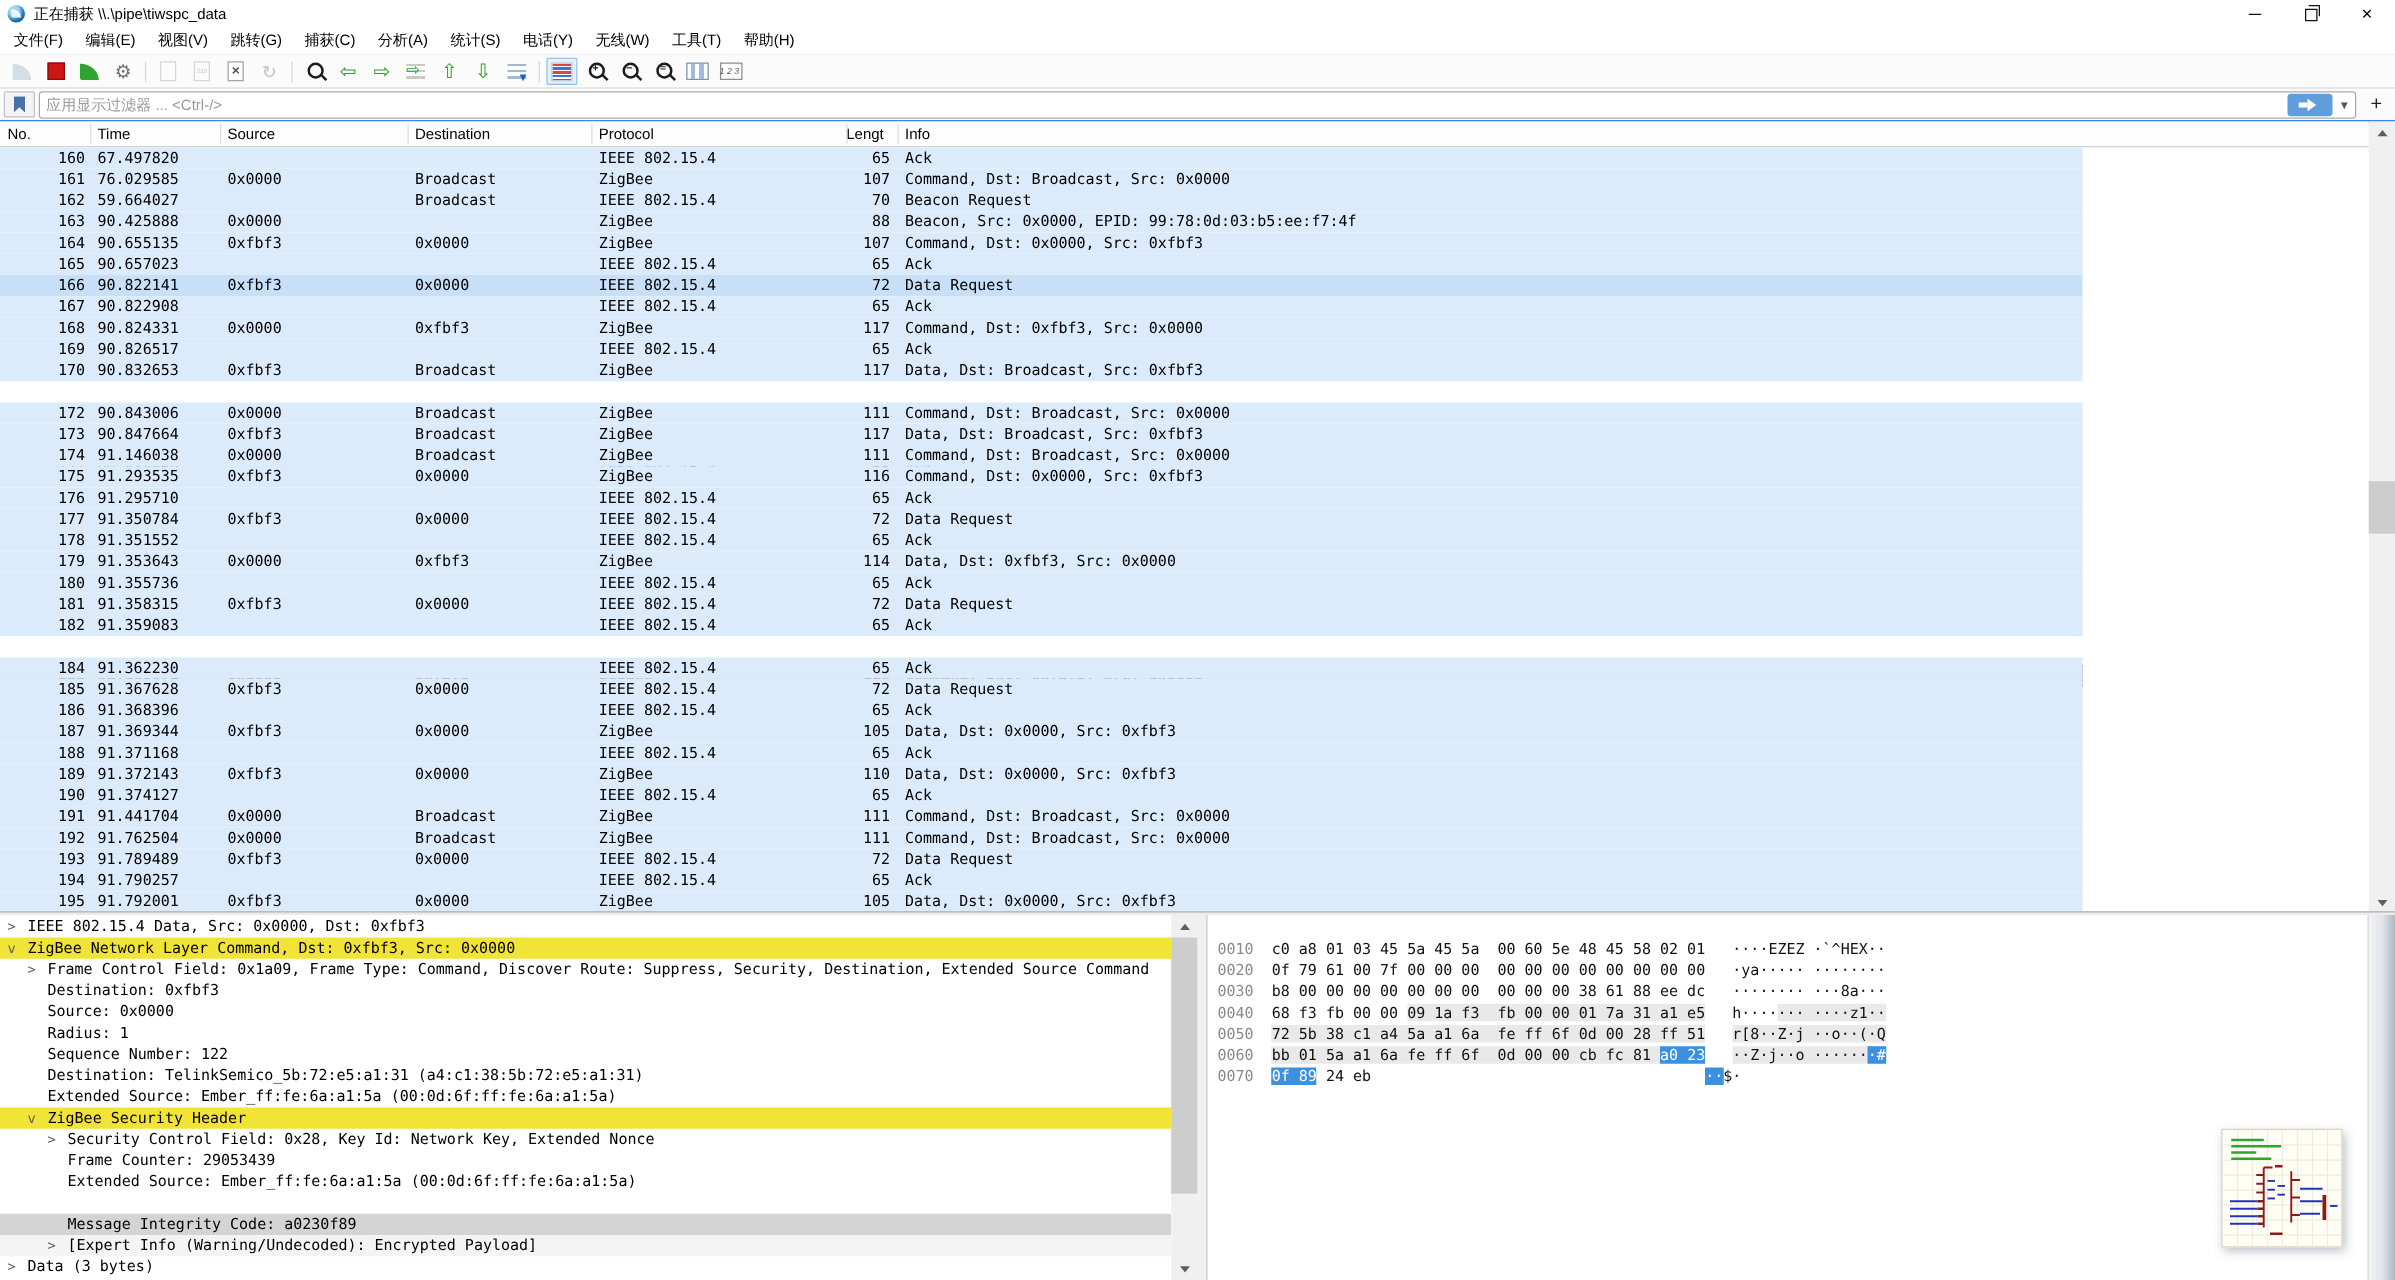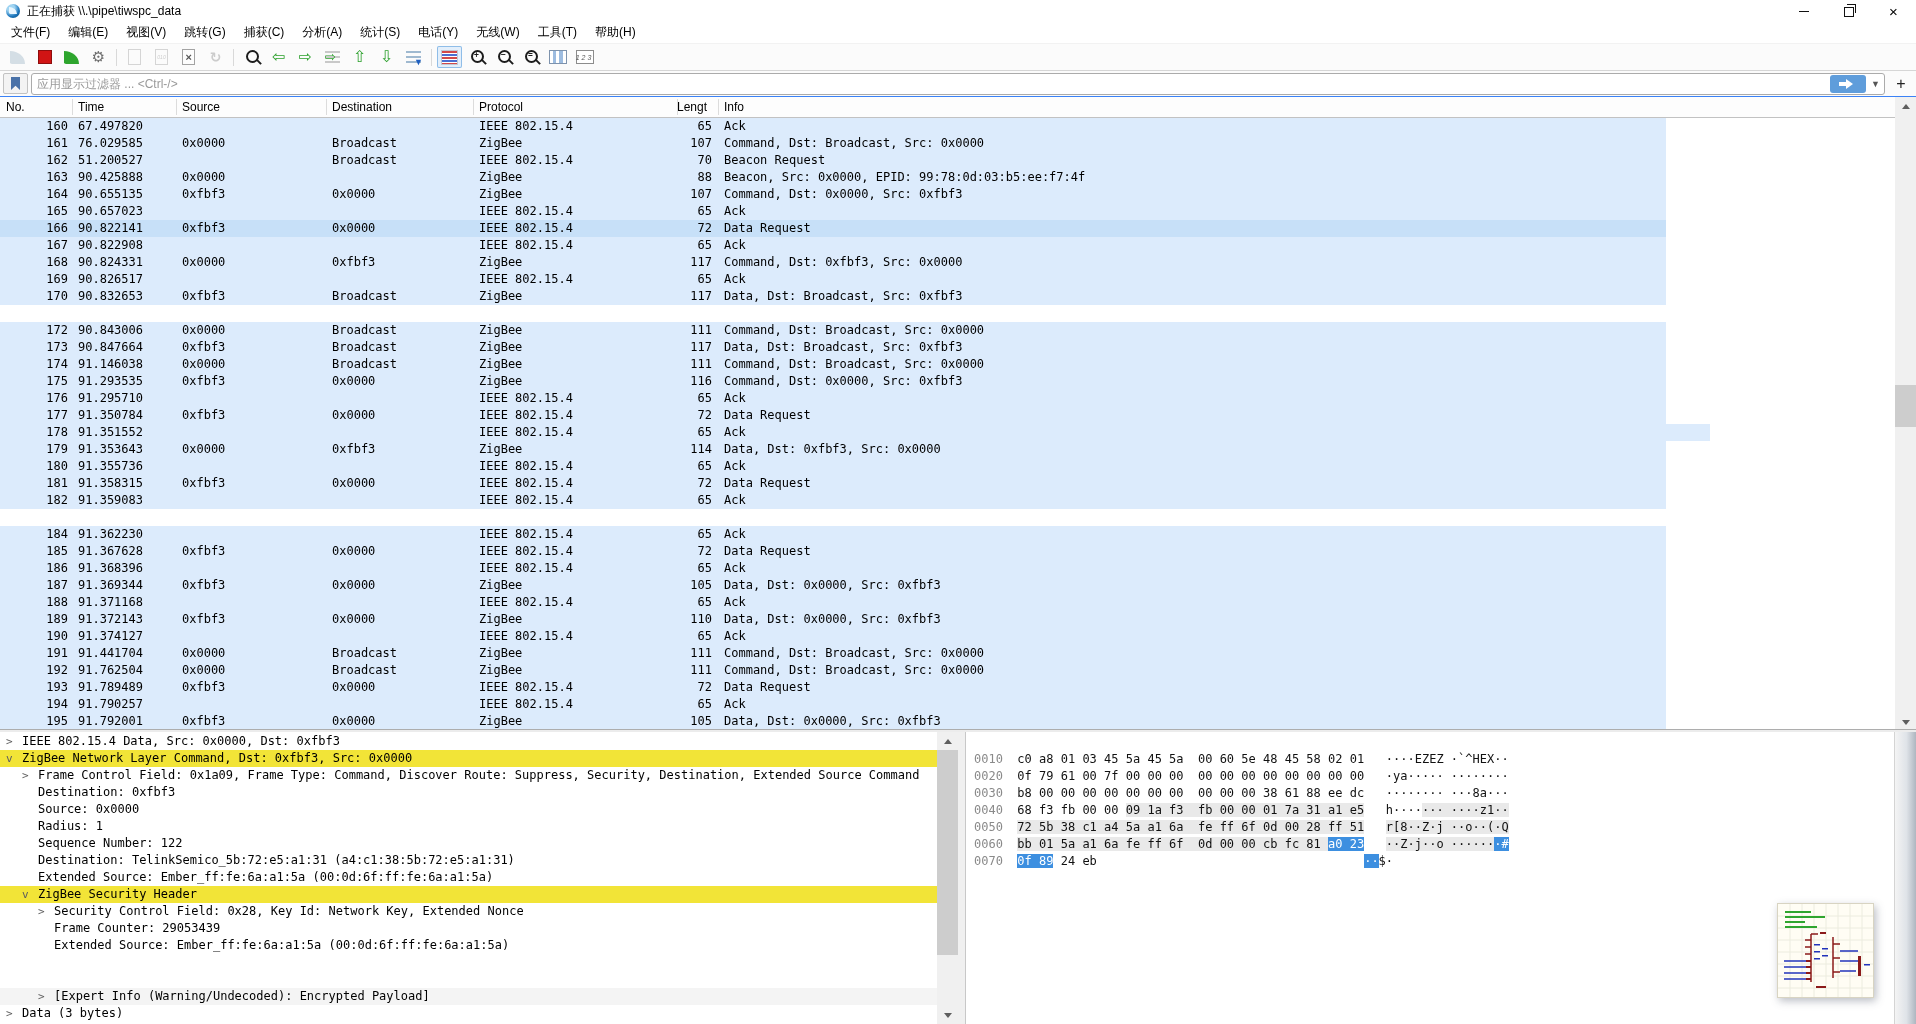--- a/index.html
+++ b/index.html
@@ -271,21 +271,21 @@
       <span class="c c-no">161</span>
       <span class="c c-time">76.029585</span>
       <span class="c c-src">0x0000</span>
       <span class="c c-dst">Broadcast</span>
       <span class="c c-proto">ZigBee</span>
       <span class="c c-len">107</span>
       <span class="c c-info">Command, Dst: Broadcast, Src: 0x0000</span>
     </div>
     <div class="prow" style="top: 34px;">
       <span class="c c-no">162</span>
-      <span class="c c-time">51.200527</span>
+      <span class="c c-time">59.664027</span>
       <span class="c c-src"></span>
       <span class="c c-dst">Broadcast</span>
       <span class="c c-proto">IEEE 802.15.4</span>
       <span class="c c-len">70</span>
       <span class="c c-info">Beacon Request</span>
     </div>
     <div class="prow" style="top: 51px;">
       <span class="c c-no">163</span>
       <span class="c c-time">90.425888</span>
       <span class="c c-src">0x0000</span>
@@ -413,21 +413,21 @@
     </div>
     <div class="prow" style="top: 289px;">
       <span class="c c-no">177</span>
       <span class="c c-time">91.350784</span>
       <span class="c c-src">0xfbf3</span>
       <span class="c c-dst">0x0000</span>
       <span class="c c-proto">IEEE 802.15.4</span>
       <span class="c c-len">72</span>
       <span class="c c-info">Data Request</span>
     </div>
-    <div class="prow" style="top: 306px; padding-left: 44px;">
+    <div class="prow" style="top: 306px;">
       <span class="c c-no">178</span>
       <span class="c c-time">91.351552</span>
       <span class="c c-src"></span>
       <span class="c c-dst"></span>
       <span class="c c-proto">IEEE 802.15.4</span>
       <span class="c c-len">65</span>
       <span class="c c-info">Ack</span>
     </div>
     <div class="prow" style="top: 323px;">
       <span class="c c-no">179</span>
@@ -603,20 +603,21 @@
     <div class="trow" style="top: 52px;"><span class="tx" style="left: 38px;">Destination: 0xfbf3</span></div>
     <div class="trow" style="top: 69px;"><span class="tx" style="left: 38px;">Source: 0x0000</span></div>
     <div class="trow" style="top: 86px;"><span class="tx" style="left: 38px;">Radius: 1</span></div>
     <div class="trow" style="top: 103px;"><span class="tx" style="left: 38px;">Sequence Number: 122</span></div>
     <div class="trow" style="top: 120px;"><span class="tx" style="left: 38px;">Destination: TelinkSemico_5b:72:e5:a1:31 (a4:c1:38:5b:72:e5:a1:31)</span></div>
     <div class="trow" style="top: 137px;"><span class="tx" style="left: 38px;">Extended Source: Ember_ff:fe:6a:a1:5a (00:0d:6f:ff:fe:6a:a1:5a)</span></div>
     <div class="trow warn" style="top: 154px;"><span class="exp" style="left: 22px;">v</span><span class="tx" style="left: 38px;">ZigBee Security Header</span></div>
     <div class="trow" style="top: 171px;"><span class="exp" style="left: 38px;">&gt;</span><span class="tx" style="left: 54px;">Security Control Field: 0x28, Key Id: Network Key, Extended Nonce</span></div>
     <div class="trow" style="top: 188px;"><span class="tx" style="left: 54px;">Frame Counter: 29053439</span></div>
     <div class="trow" style="top: 205px;"><span class="tx" style="left: 54px;">Extended Source: Ember_ff:fe:6a:a1:5a (00:0d:6f:ff:fe:6a:a1:5a)</span></div>
+    <div class="trow selrow" style="top: 239px;"><span class="tx" style="left: 54px;">Message Integrity Code: a0230f89</span></div>
     <div class="trow exprow" style="top: 256px;"><span class="exp" style="left: 38px;">&gt;</span><span class="tx" style="left: 54px;">[Expert Info (Warning/Undecoded): Encrypted Payload]</span></div>
     <div class="trow" style="top: 273px;"><span class="exp" style="left: 6px;">&gt;</span><span class="tx" style="left: 22px;">Data (3 bytes)</span></div>
   </div>
 
 <div class="vscroll" style="left:937px;top:732px;width:21px;height:292px;">
   <span class="sb-btn sb-up" style="top:0;">
       <i></i>
     </span>
   <span class="sb-btn sb-down" style="top:275px;">
       <i></i>

